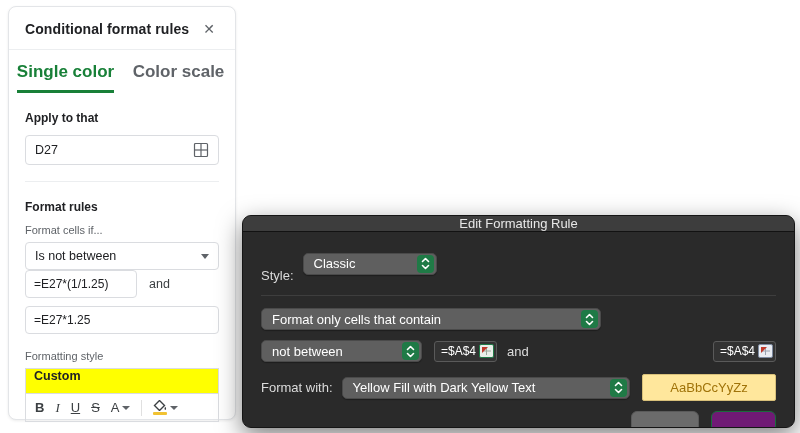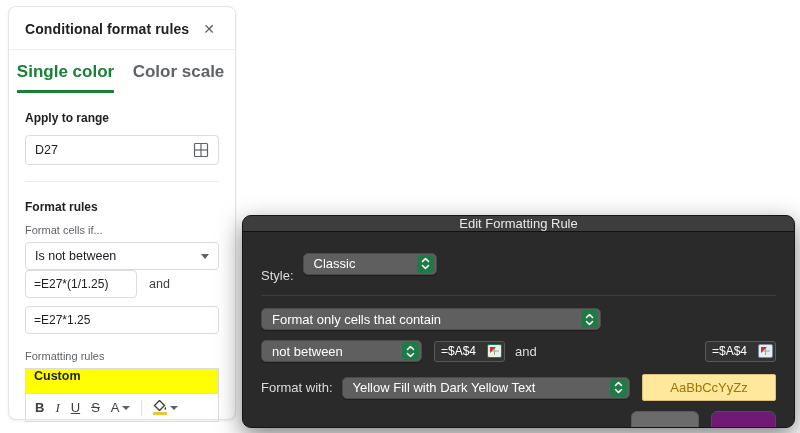--- a/index.html
+++ b/index.html
@@ -68,21 +68,21 @@
   .xl-body { flex:1; padding:12px 18px 12px 18px; display:flex; flex-direction:column; }
   .xl-label { font-size:13px; color:#dcdcdc; }
   .xl-row { display:flex; align-items:center; }
   .mac-select { position:relative; background:#5f5f5f; border:1px solid #4a4a4a; border-radius:5px;
     height:22px; display:flex; align-items:center; padding:0 30px 0 10px;
     font-size:13px; color:#fff; cursor:pointer; white-space:nowrap; box-shadow:0 1px 1px rgba(0,0,0,.3); }
   .stepper { position:absolute; right:2px; top:1px; width:17px; height:18px;
     background:#1f7a46; border-radius:4px; display:flex; align-items:center; justify-content:center; }
   .xl-sep { border-top:1px solid #3e3e3e; margin:12px 0 12px 0; }
   .formula-input { background:#333333; border:1px solid #5a5a5a; border-radius:3px;
-    height:21px; display:flex; align-items:center; gap:11px; padding:0 2px 0 6px;
+    height:21px; display:flex; align-items:center; gap:3px; padding:0 2px 0 6px;
     font-size:12px; color:#fff; }
   .xl-and { font-size:13px; color:#dcdcdc; margin:0 10px; }
   .xl-preview { width:134px; height:27px; background:#ffe79c; border:1px solid #d8c07a; border-radius:2px;
     display:flex; align-items:center; justify-content:center;
     font-size:13px; color:#a07309; }
   .xl-buttons { margin-top:auto; display:flex; justify-content:flex-end; gap:12px; padding-top:10px; }
   .btn-cancel-dk { background:#6b6b6b; border:1px solid #5a5a5a; border-radius:6px;
     font-size:13px; color:#f0f0f0; padding:3px 13px; cursor:pointer; }
   .btn-ok { background:#701a75; border:1px solid #1a6b3c; border-radius:6px;
     font-size:17px; color:#fff; padding:19px 19px; cursor:pointer; }
@@ -101,21 +101,21 @@
     <div class="sp-tabs">
       <div class="sp-tab active">
         <span>Single color</span>
       </div>
       <div class="sp-tab">
         <span>Color scale</span>
       </div>
     </div>
 
     <div class="sp-section">
-      <div class="sp-label">Apply to range</div>
+      <div class="sp-label">Apply to that</div>
       <div class="sp-rangebox">
         <span class="val">D27</span>
         <span style="display:flex;">
           <svg width="16" height="16" viewBox="0 0 16 16">
               <g stroke="#5f6368" stroke-width="1.2" fill="none">
                 <rect x="1.5" y="1.5" width="13" height="13" rx="1"></rect>
                 <line x1="8" y1="1.5" x2="8" y2="14.5"></line>
                 <line x1="1.5" y1="8" x2="14.5" y2="8"></line>
               </g>
             </svg>
@@ -137,21 +137,21 @@
         <div class="sp-input small">
           <span>=E27*(1/1.25)</span>
         </div>
         <span class="sp-and">and</span>
       </div>
 
       <div class="sp-input full">
         <span>=E27*1.25</span>
       </div>
 
-      <div class="sp-sublabel" style="margin-top:16px;">Formatting rules</div>
+      <div class="sp-sublabel" style="margin-top:16px;">Formatting style</div>
 
       <div class="sp-preview">
         <span>Custom</span>
       </div>
 
       <div class="sp-toolbar">
         <span class="tbtn tb-b">B</span>
         <span class="tbtn tb-i">I</span>
         <span class="tbtn tb-u">U</span>
         <span class="tbtn tb-s">S</span>

